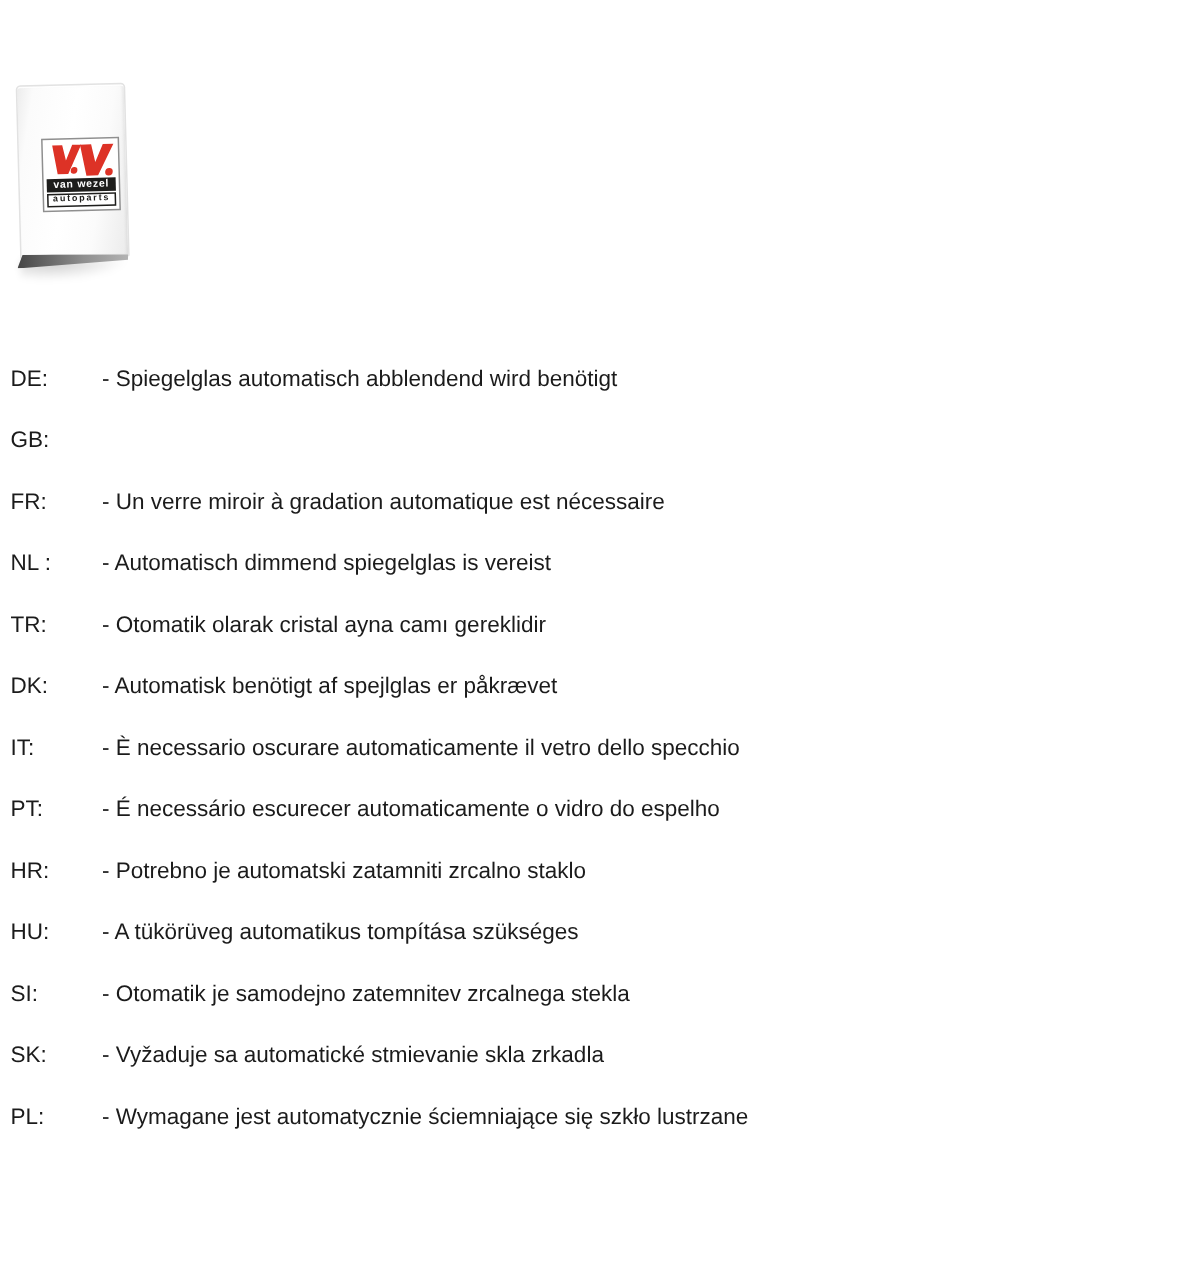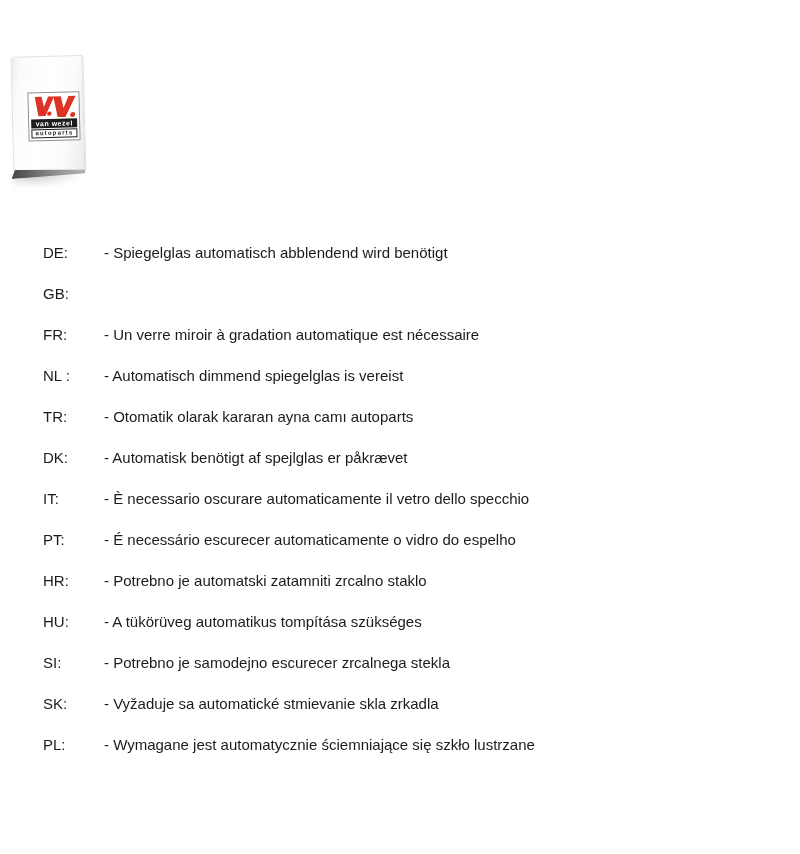--- a/index.html
+++ b/index.html
@@ -105,21 +105,20 @@
   .row {
     display: flex;
     align-items: center;
     height: 41px;
     font-size: 15px;
     color: #1b1b1b;
   }
   .row .code {
     flex: 0 0 61px;
     width: 61px;
-    margin-left: 36px;
   }
   .row .text {
     flex: 1;
     white-space: nowrap;
   }
 </style>
 </head>
 <body>
 
 <div class="product-box">
@@ -157,21 +156,21 @@
   </div>
 
   <div class="row">
     <span class="code">NL :</span>
     <span class="text">- Automatisch dimmend spiegelglas is vereist</span>
   </div>
 
 
   <div class="row">
     <span class="code">TR:</span>
-    <span class="text">- Otomatik olarak kararan ayna camı autoparts</span>
+    <span class="text">- Otomatik olarak cristal ayna camı gereklidir</span>
   </div>
 
   <div class="row">
     <span class="code">DK:</span>
     <span class="text">- Automatisk benötigt af spejlglas er påkrævet</span>
   </div>
 
   <div class="row">
     <span class="code">IT:</span>
     <span class="text">- È necessario oscurare automaticamente il vetro dello specchio</span>
@@ -188,21 +187,21 @@
     <span class="text">- Potrebno je automatski zatamniti zrcalno staklo</span>
   </div>
 
   <div class="row">
     <span class="code">HU:</span>
     <span class="text">- A tükörüveg automatikus tompítása szükséges</span>
   </div>
 
   <div class="row">
     <span class="code">SI:</span>
-    <span class="text">- Potrebno je samodejno escurecer zrcalnega stekla</span>
+    <span class="text">- Otomatik je samodejno zatemnitev zrcalnega stekla</span>
   </div>
 
   <div class="row">
     <span class="code">SK:</span>
     <span class="text">- Vyžaduje sa automatické stmievanie skla zrkadla</span>
   </div>
 
   <div class="row">
     <span class="code">PL:</span>
     <span class="text">- Wymagane jest automatycznie ściemniające się szkło lustrzane</span>

